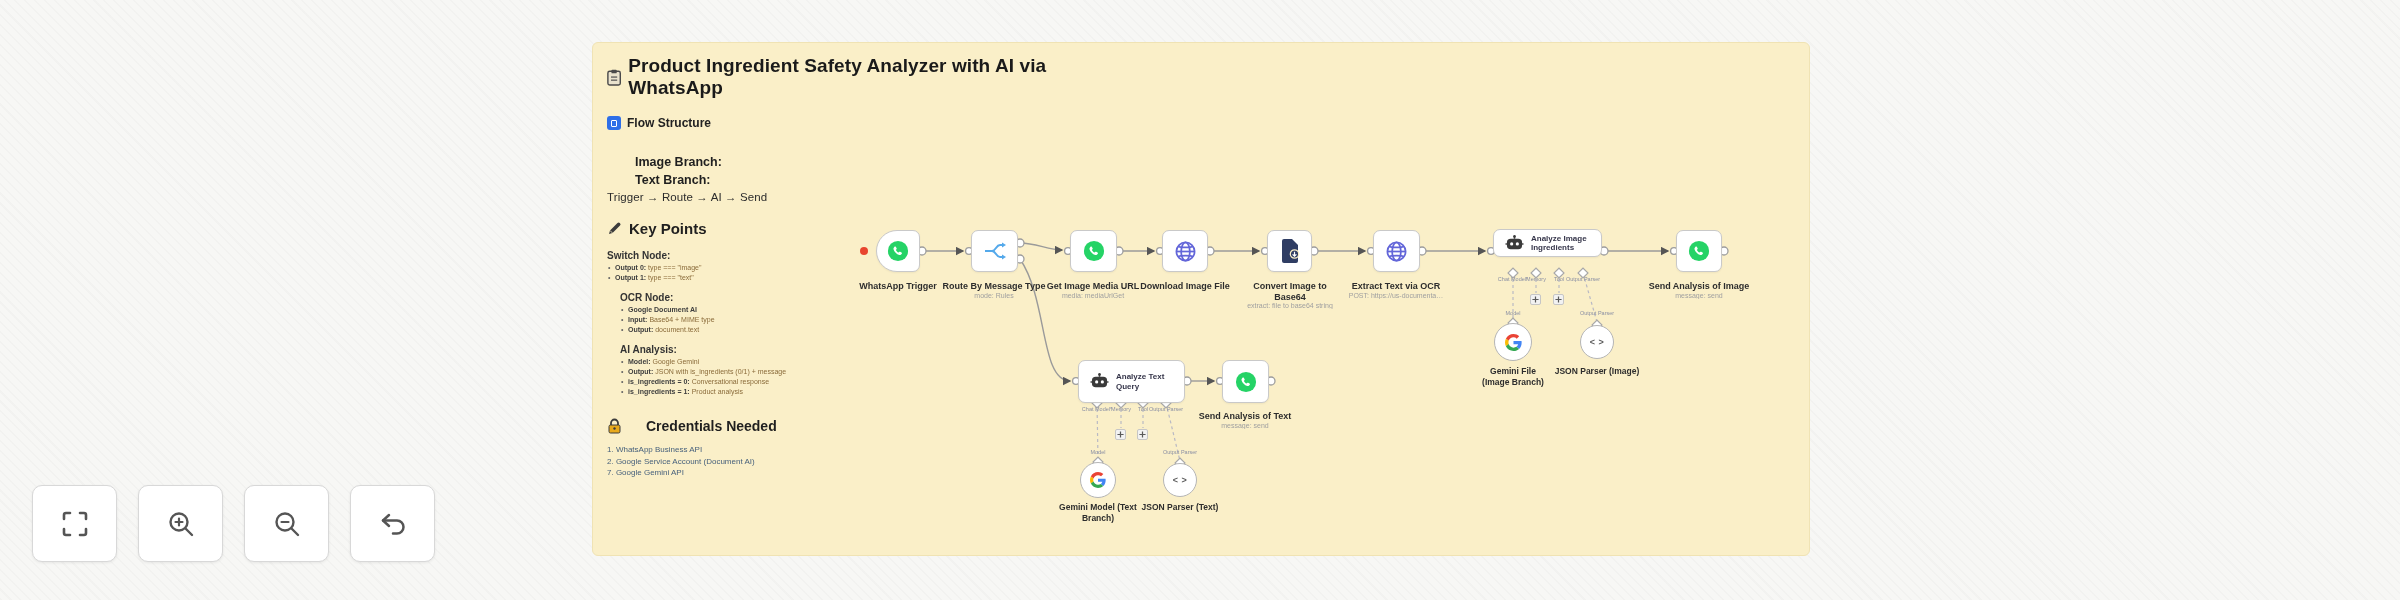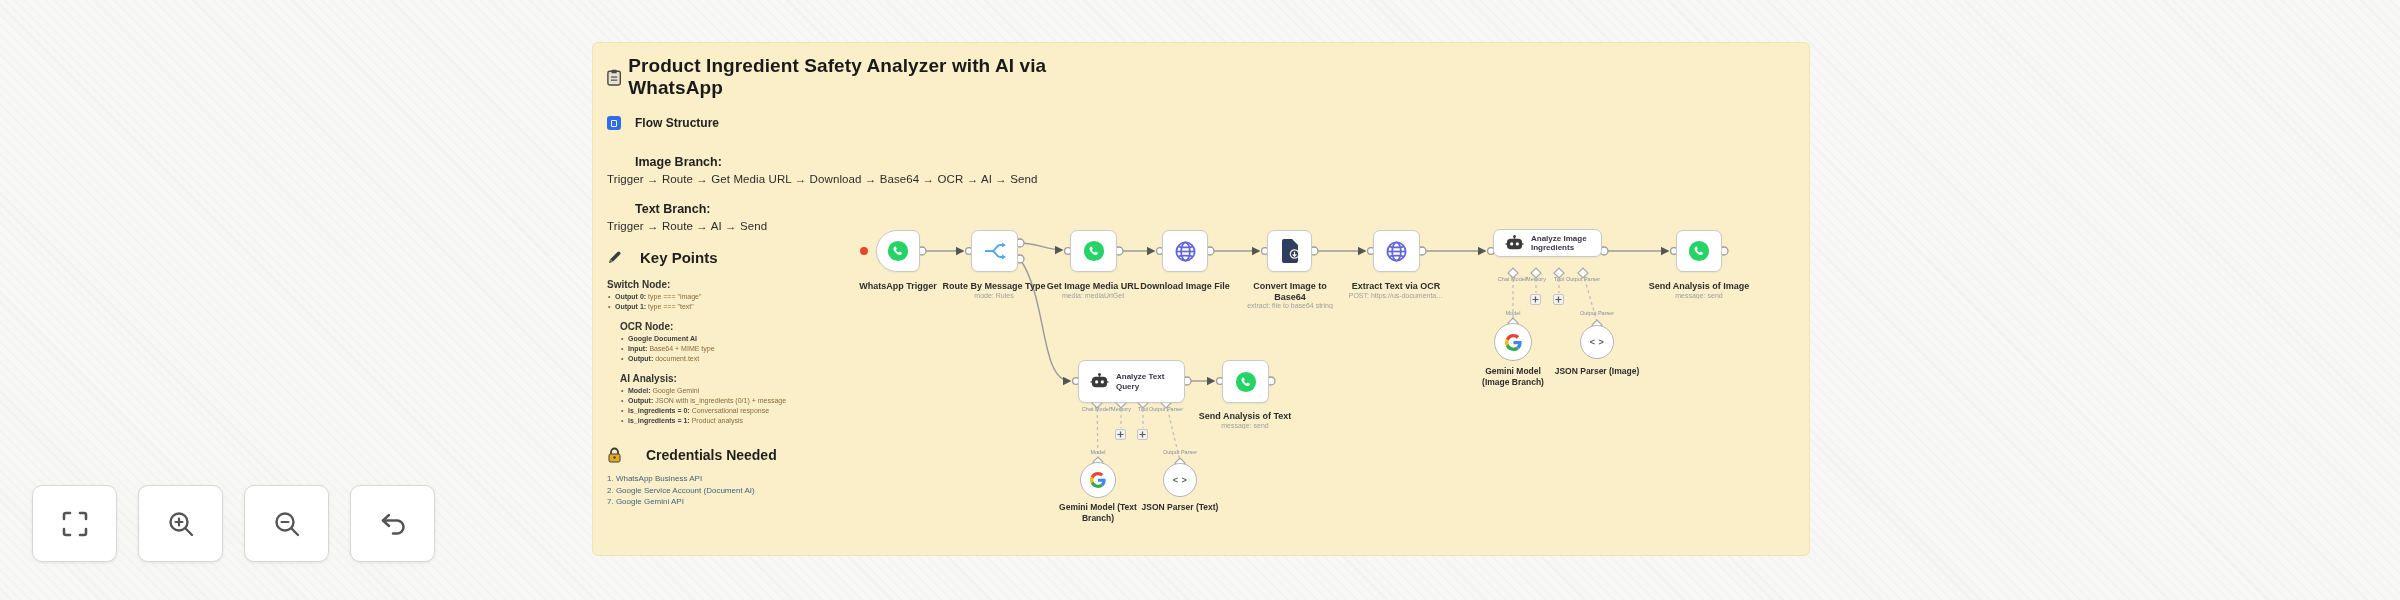--- a/index.html
+++ b/index.html
@@ -15,28 +15,28 @@
       #f7f7f5;
   }
   
   .note {
     position: absolute; left: 592px; top: 42px; width: 1218px; height: 514px;
     background: #faefc8; border: 1px solid #f0e3b4; border-radius: 6px;
   }
   .note-text { position: absolute; left: 14px; top: 12px; width: 480px; color: #1f1f1f; }
   .title-row { display: flex; align-items: center; gap: 7px; margin-bottom: 17px; }
   .title-row h1 { font-size: 19px; font-weight: bold; color: #1a1a1a; letter-spacing: .1px; }
-  .badge-row { display: flex; align-items: center; gap: 14px; margin-bottom: 25px; }
+  .badge-row { display: flex; align-items: center; gap: 6px; margin-bottom: 25px; }
   .badge-row .badge-label { font-size: 12px; font-weight: bold; color: #222; }
   .blue-sq { width: 14px; height: 14px; background: #2e6fe8; border-radius: 3px;
              display: inline-flex; align-items: center; justify-content: center; }
   .blue-sq i { display: block; width: 6px; height: 7px; border: 1.4px solid #fff; border-radius: 1px; }
   .branch-h { font-size: 12.5px; font-weight: bold; margin-bottom: 4px; margin-left: 28px; }
   .branch-flow { font-size: 11.5px; font-weight: 500; color: #2c2c2c; margin-bottom: 17px; letter-spacing: .1px; }
-  .kp-header { display: flex; align-items: center; gap: 18px; margin: 12px 0 13px; }
+  .kp-header { display: flex; align-items: center; gap: 7px; margin: 12px 0 13px; }
   .kp-header .h { font-size: 15px; font-weight: bold; }
   .kp-sec { margin-bottom: 9px; }
   .kp-sec.ind { margin-left: 13px; }
   .kp-title { font-size: 10px; font-weight: bold; color: #333; margin-bottom: 2px; }
   .kp-li { font-size: 7px; line-height: 10px; color: #4a4a4a; padding-left: 8px; position: relative; white-space: nowrap; }
   .kp-li::before { content: "•"; position: absolute; left: 1px; color: #666; }
   .kp-li .k { color: #3e3e3e; font-weight: bold; }
   .kp-li .v { color: #8a6b3a; }
   .cred-header { display: flex; align-items: center; gap: 24px; margin: 21px 0 10px; }
   .cred-header .h { font-size: 14px; font-weight: bold; }
@@ -169,21 +169,20 @@
       </div>
 
       <div class="badge-row">
         <span class="blue-sq">
             <i></i>
           </span>
         <span class="badge-label">Flow Structure</span>
       </div>
 
       <div class="branch-h">Image Branch:</div>
-      <div class="branch-flow">Trigger → Route → Get Media URL → Download → Base64 → OCR → AI → Send</div>
 
       <div class="branch-h">Text Branch:</div>
       <div class="branch-flow">Trigger → Route → AI → Send</div>
 
       <div class="kp-header">
         <svg width="15" height="15" viewBox="0 0 15 15">
           <path d="M2 13 L3 9.5 L10.5 2 a1.6 1.6 0 0 1 2.3 0 l0.2 0.2 a1.6 1.6 0 0 1 0 2.3 L5.5 12 Z" fill="#3c3c3c"></path>
           <path d="M3 9.5 L5.5 12" stroke="#faefc8" stroke-width="0.8"></path>
         </svg>
         <span class="h">Key Points</span>
@@ -327,21 +326,21 @@
   <div class="tiny" style="left:1562px;top:310px;">Output Parser</div>
 
   <div class="subnode" style="left:1494px;top:323px;width:38px;height:38px;">
     <svg width="17" height="17" viewBox="0 0 48 48">
       <path fill="#EA4335" d="M24 9.5c3.54 0 6.71 1.22 9.21 3.6l6.85-6.85C35.9 2.38 30.47 0 24 0 14.62 0 6.51 5.38 2.56 13.22l7.98 6.19C12.43 13.72 17.74 9.5 24 9.5z"></path>
       <path fill="#4285F4" d="M46.98 24.55c0-1.57-.15-3.09-.38-4.55H24v9.02h12.94c-.58 2.96-2.26 5.48-4.78 7.18l7.73 6c4.51-4.18 7.09-10.36 7.09-17.65z"></path>
       <path fill="#FBBC05" d="M10.53 28.59c-.48-1.45-.76-2.99-.76-4.59s.27-3.14.76-4.59l-7.98-6.19C.92 16.46 0 20.12 0 24c0 3.88.92 7.54 2.56 10.78l7.97-6.19z"></path>
       <path fill="#34A853" d="M24 48c6.48 0 11.93-2.13 15.89-5.81l-7.73-6c-2.15 1.45-4.92 2.3-8.16 2.3-6.26 0-11.57-4.22-13.47-9.91l-7.98 6.19C6.51 42.62 14.62 48 24 48z"></path>
     </svg>
   </div>
-  <div class="nlabel" style="left:1468px;top:366px;width:90px;font-size:8.5px;">Gemini Model
+  <div class="nlabel" style="left:1468px;top:366px;width:90px;font-size:8.5px;">Gemini File
 (Image Branch)</div>
 
   <div class="subnode" style="left:1580px;top:325px;width:34px;height:34px;">
     <span class="code-glyph">&lt; &gt;</span>
   </div>
   <div class="nlabel" style="left:1552px;top:366px;width:90px;font-size:8.5px;">JSON Parser (Image)</div>
 
   <div class="node" style="left:1676px;top:230px;width:46px;height:42px;">
     <svg width="22" height="22" viewBox="0 0 24 24">
       <circle cx="12" cy="12" r="11" fill="#25D366"></circle>

